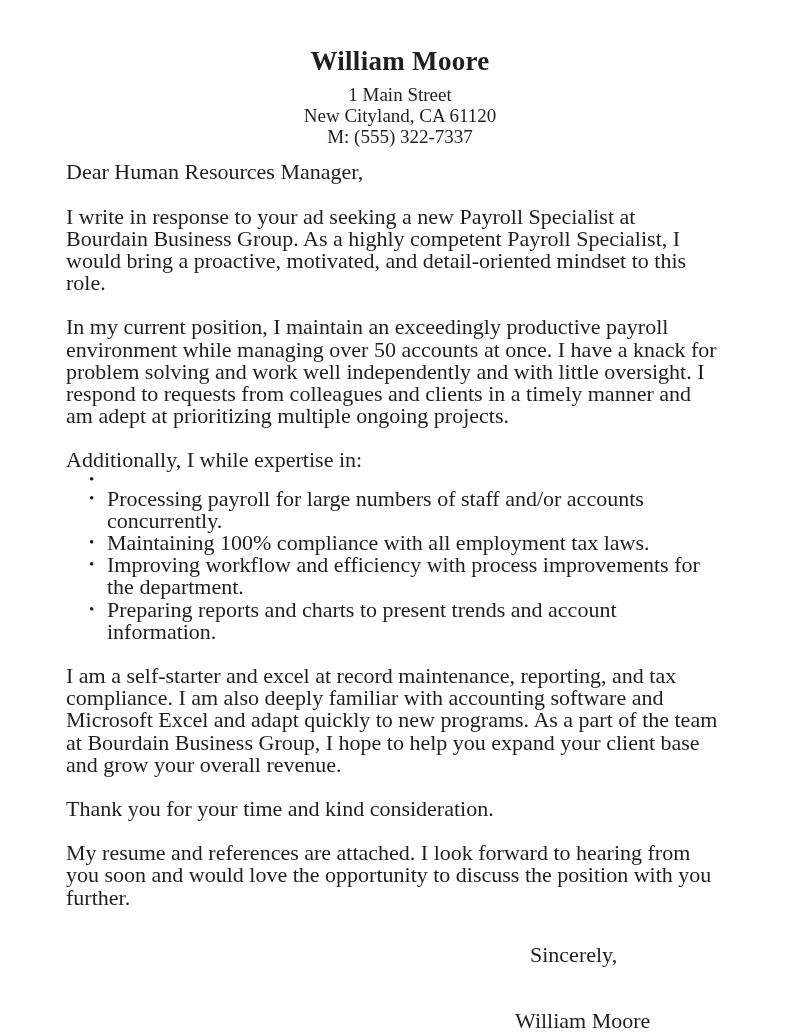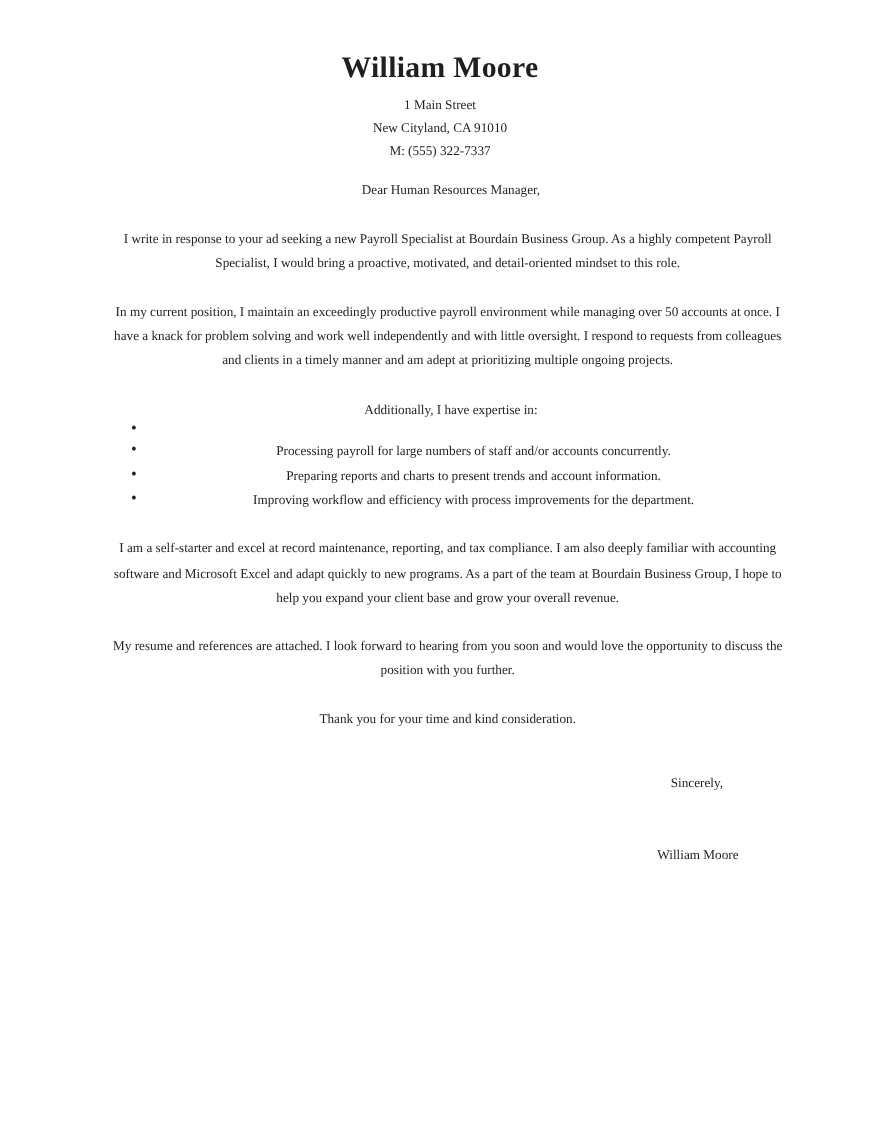--- a/index.html
+++ b/index.html
@@ -23,29 +23,29 @@
     padding-top: 46px;
   }
   .sender-name {
     font-size: 27px;
     font-weight: bold;
     line-height: 30px;
     margin: 0 0 9px 0;
     letter-spacing: 0.3px;
   }
   .contact-line {
-    font-size: 12px;
+    font-size: 19px;
     line-height: 20.8px;
     margin: 0;
   }
   .letter-body {
-    padding: 14px 76px 0 96px;
-    font-size: 12px;
+    padding: 14px 76px 0 66px;
+    font-size: 22px;
     line-height: 22.2px;
-    text-align: center;
+    text-align: left;
   }
   .para {
     margin: 0 6px 22px 0;
   }
   .greeting {
     margin: 0 0 22px 0;
   }
   .expertise-intro {
     margin: 0;
   }
@@ -84,45 +84,46 @@
   }
 </style>
 </head>
 <body>
 
 <div class="page">
 
   <div class="letter-header">
     <div class="sender-name">William Moore</div>
     <p class="contact-line">1 Main Street</p>
-    <p class="contact-line">New Cityland, CA 91010</p>
+    <p class="contact-line">New Cityland, CA 61120</p>
     <p class="contact-line">M: (555) 322-7337</p>
   </div>
 
   <div class="letter-body">
     <p class="greeting">Dear Human Resources Manager,</p>
 
     <p class="para">I write in response to your ad seeking a new Payroll Specialist at Bourdain Business Group. As a highly competent Payroll Specialist, I would bring a proactive, motivated, and detail-oriented mindset to this role.</p>
 
     <p class="para">In my current position, I maintain an exceedingly productive payroll environment while managing over 50 accounts at once. I have a knack for problem solving and work well independently and with little oversight. I respond to requests from colleagues and clients in a timely manner and am adept at prioritizing multiple ongoing projects.</p>
 
-    <p class="expertise-intro">Additionally, I have expertise in:</p>
+    <p class="expertise-intro">Additionally, I while expertise in:</p>
 
     <ul class="expertise-list">
       <li class="empty-bullet"></li>
       <li>Processing payroll for large numbers of staff and/or accounts concurrently.</li>
+      <li>Maintaining 100% compliance with all employment tax laws.</li>
+      <li>Improving workflow and efficiency with process improvements for the department.</li>
       <li>Preparing reports and charts to present trends and account information.</li>
-      <li>Improving workflow and efficiency with process improvements for the department.</li>
     </ul>
 
     <p class="para">I am a self-starter and excel at record maintenance, reporting, and tax compliance. I am also deeply familiar with accounting software and Microsoft Excel and adapt quickly to new programs. As a part of the team at Bourdain Business Group, I hope to help you expand your client base and grow your overall revenue.</p>
 
+    <p class="para">Thank you for your time and kind consideration.</p>
+
     <p class="para">My resume and references are attached. I look forward to hearing from you soon and would love the opportunity to discuss the position with you further.</p>
-
-    <p class="para">Thank you for your time and kind consideration.</p>
 
     <div class="closing-block">
       <p class="closing-phrase">Sincerely,</p>
       <p class="signature-name">William Moore</p>
     </div>
   </div>
 
 </div>
 
 </body></html>

